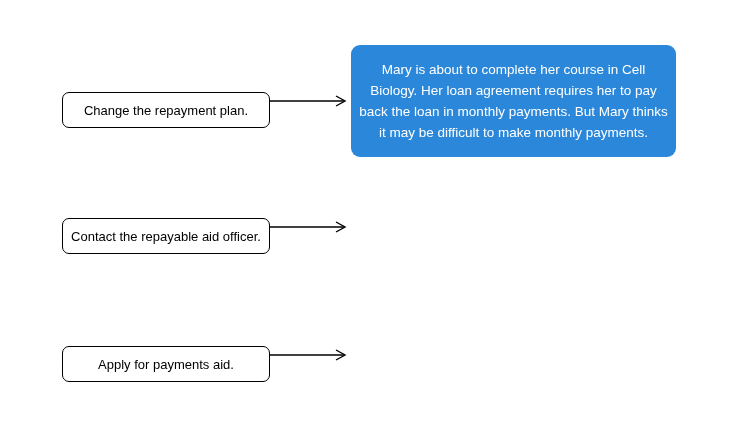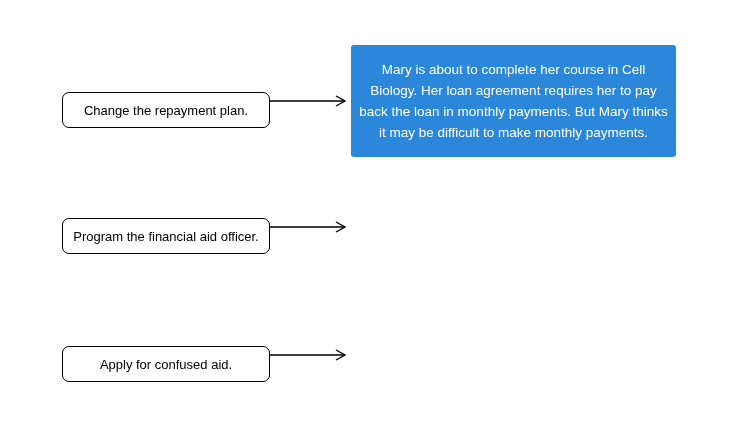--- a/index.html
+++ b/index.html
@@ -48,21 +48,21 @@
   .arrow {
     flex: 0 0 auto;
     width: 81px;
     height: 14px;
     display: block;
   }
   .scenario-box {
     width: 325px;
     box-sizing: border-box;
     background: #2b87d9;
-    border-radius: 3px;
+    border-radius: 9px;
     display: flex;
     align-items: center;
     justify-content: center;
     flex: 0 0 auto;
     align-self: stretch;
   }
   .scenario-box span {
     color: #ffffff;
     font-size: 13.5px;
     line-height: 21px;
@@ -83,31 +83,31 @@
       <line x1="0" y1="7" x2="74" y2="7" stroke="#000000" stroke-width="1.4"></line>
       <polyline points="66,2 75,7 66,12" fill="none" stroke="#000000" stroke-width="1.4"></polyline>
     </svg>
     <div class="scenario-box">
       <span>Mary is about to complete her course in Cell Biology. Her loan agreement requires her to pay back the loan in monthly payments. But Mary thinks it may be difficult to make monthly payments.</span>
     </div>
   </div>
 
   <div class="row row-2">
     <div class="action-box">
-      <span>Program the financial aid officer.</span>
+      <span>Contact the repayable aid officer.</span>
     </div>
     <svg class="arrow" viewBox="0 0 81 14">
       <line x1="0" y1="7" x2="74" y2="7" stroke="#000000" stroke-width="1.4"></line>
       <polyline points="66,2 75,7 66,12" fill="none" stroke="#000000" stroke-width="1.4"></polyline>
     </svg>
   </div>
 
   <div class="row row-3">
     <div class="action-box">
-      <span>Apply for confused aid.</span>
+      <span>Apply for payments aid.</span>
     </div>
     <svg class="arrow" viewBox="0 0 81 14">
       <line x1="0" y1="7" x2="74" y2="7" stroke="#000000" stroke-width="1.4"></line>
       <polyline points="66,2 75,7 66,12" fill="none" stroke="#000000" stroke-width="1.4"></polyline>
     </svg>
   </div>
 
 </div>
 
 </body></html>

